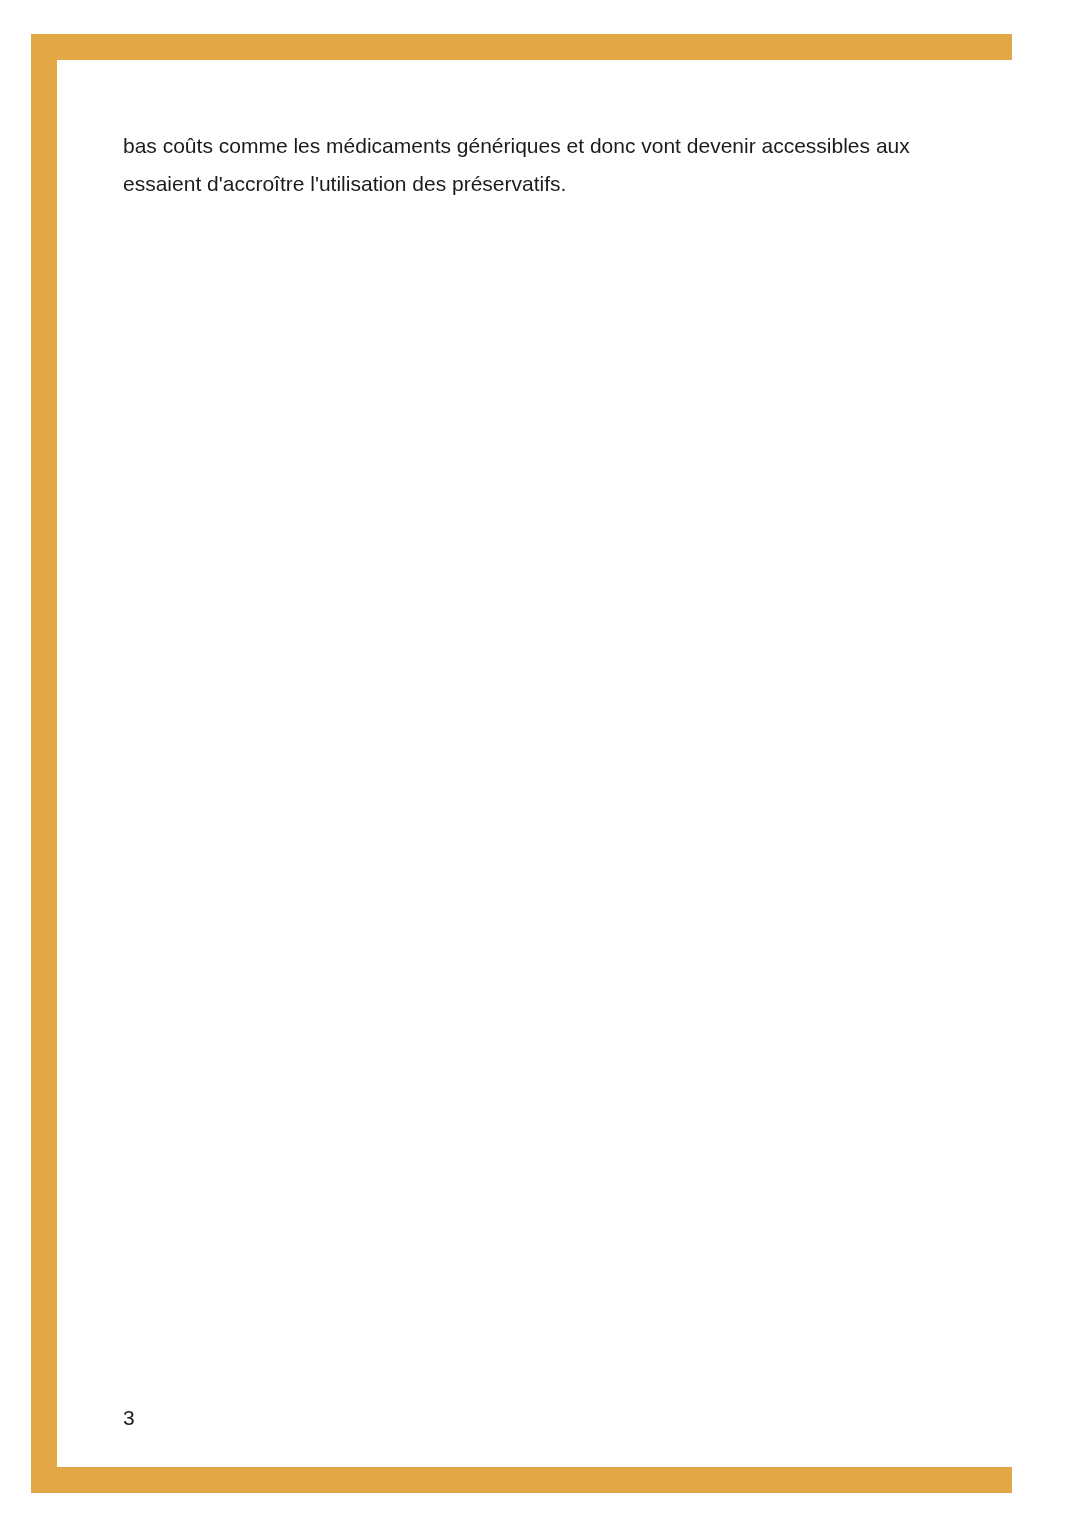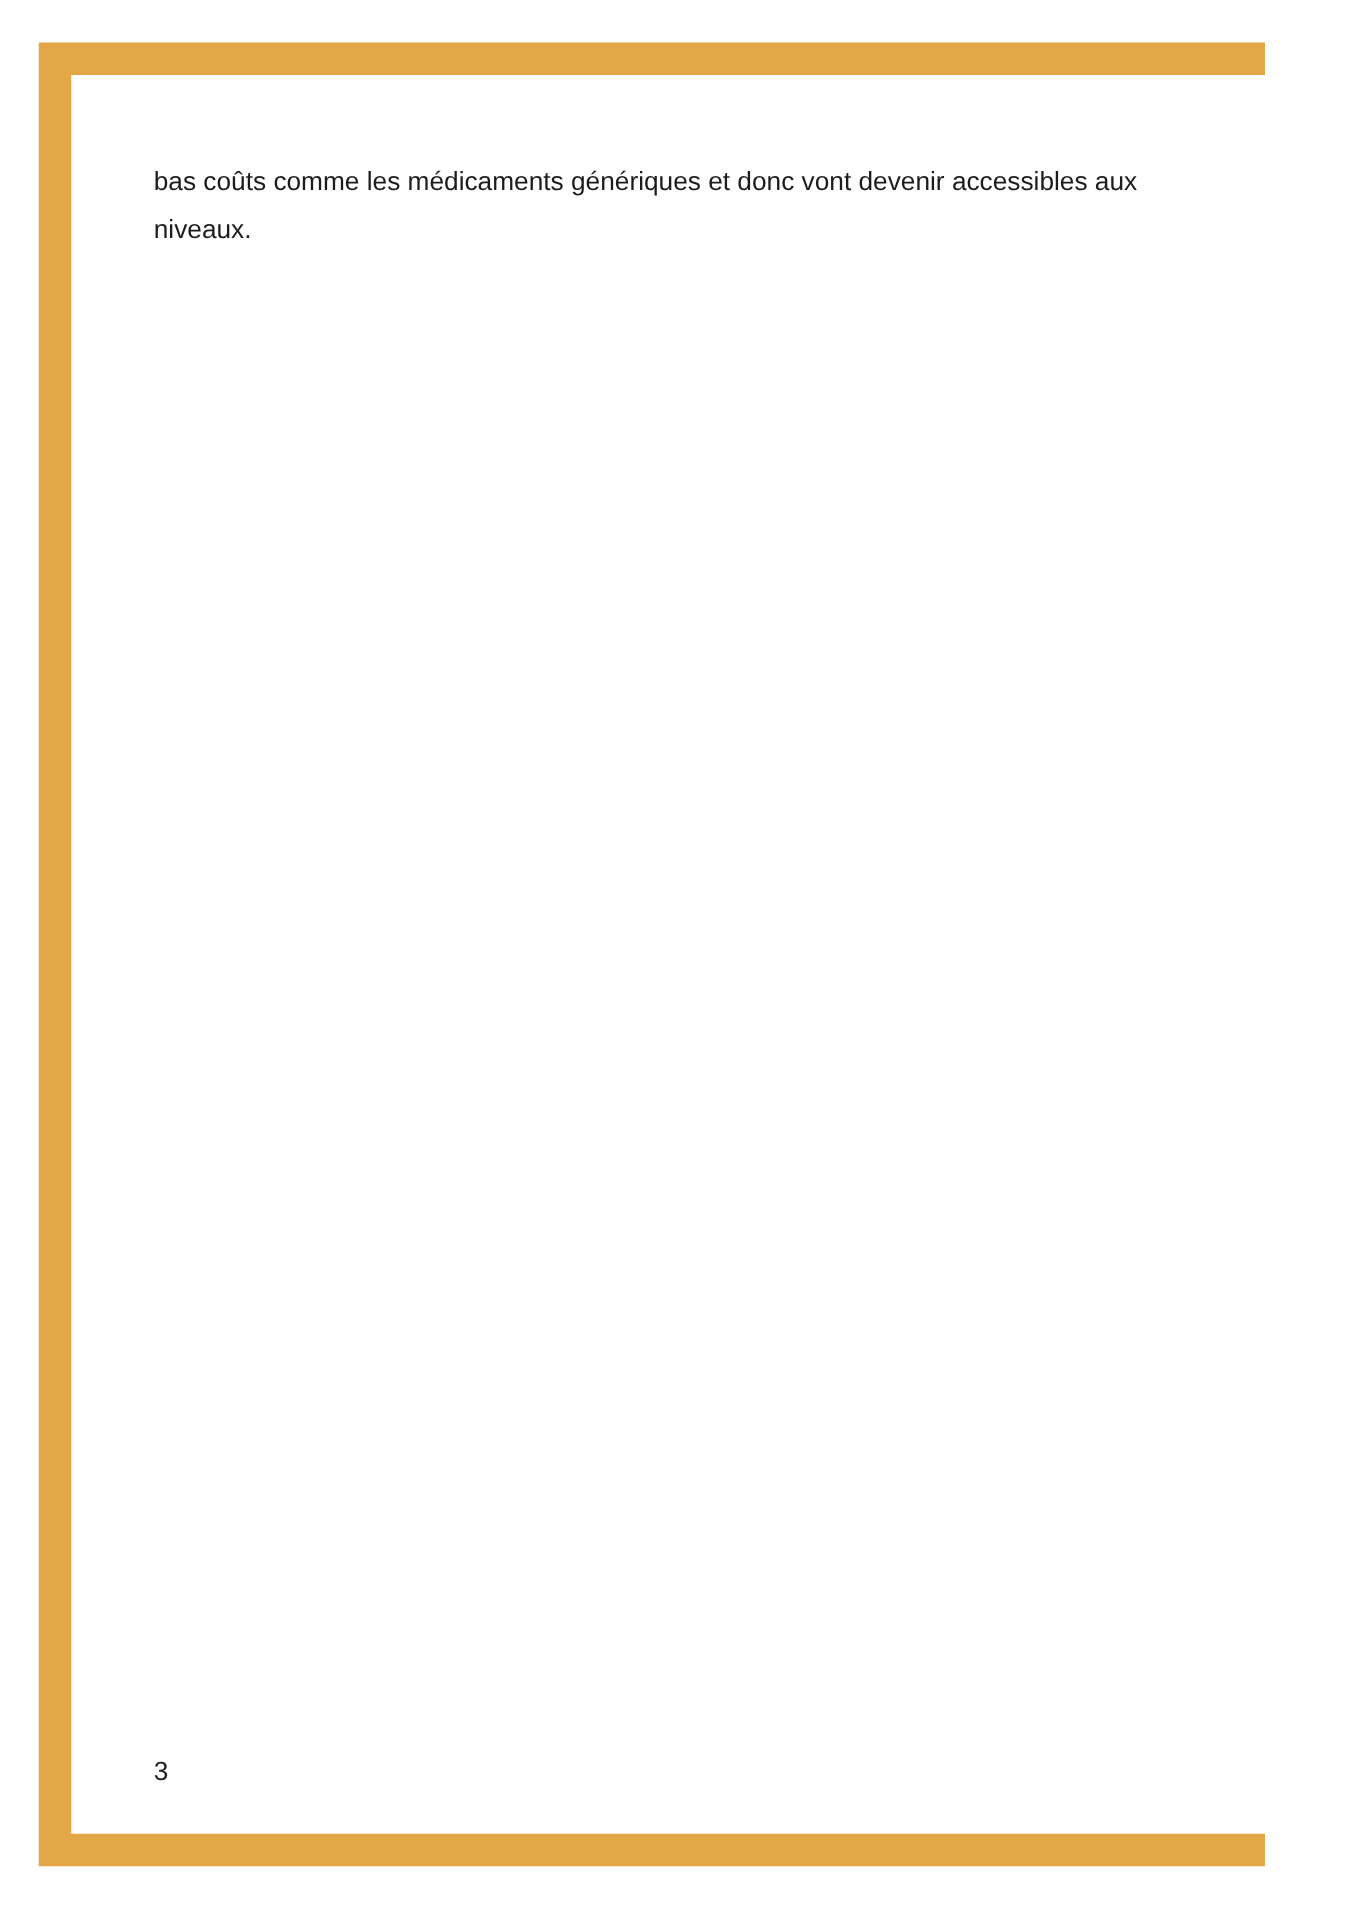--- a/index.html
+++ b/index.html
@@ -73,24 +73,24 @@
     <div class="inner">
 
       <div class="content">
 
         <div class="para">
           <div class="line">bas coûts comme les médicaments génériques et donc vont devenir accessibles aux</div>
         </div>
 
 
         <div class="para">
+          <div class="line">essaient d'accroître l'utilisation des préservatifs.</div>
         </div>
 
         <div class="para">
-          <div class="line">niveaux.</div>
         </div>
 
       </div>
 
       <div class="page-number">3</div>
 
     </div>
   </div>
 </div>
 

